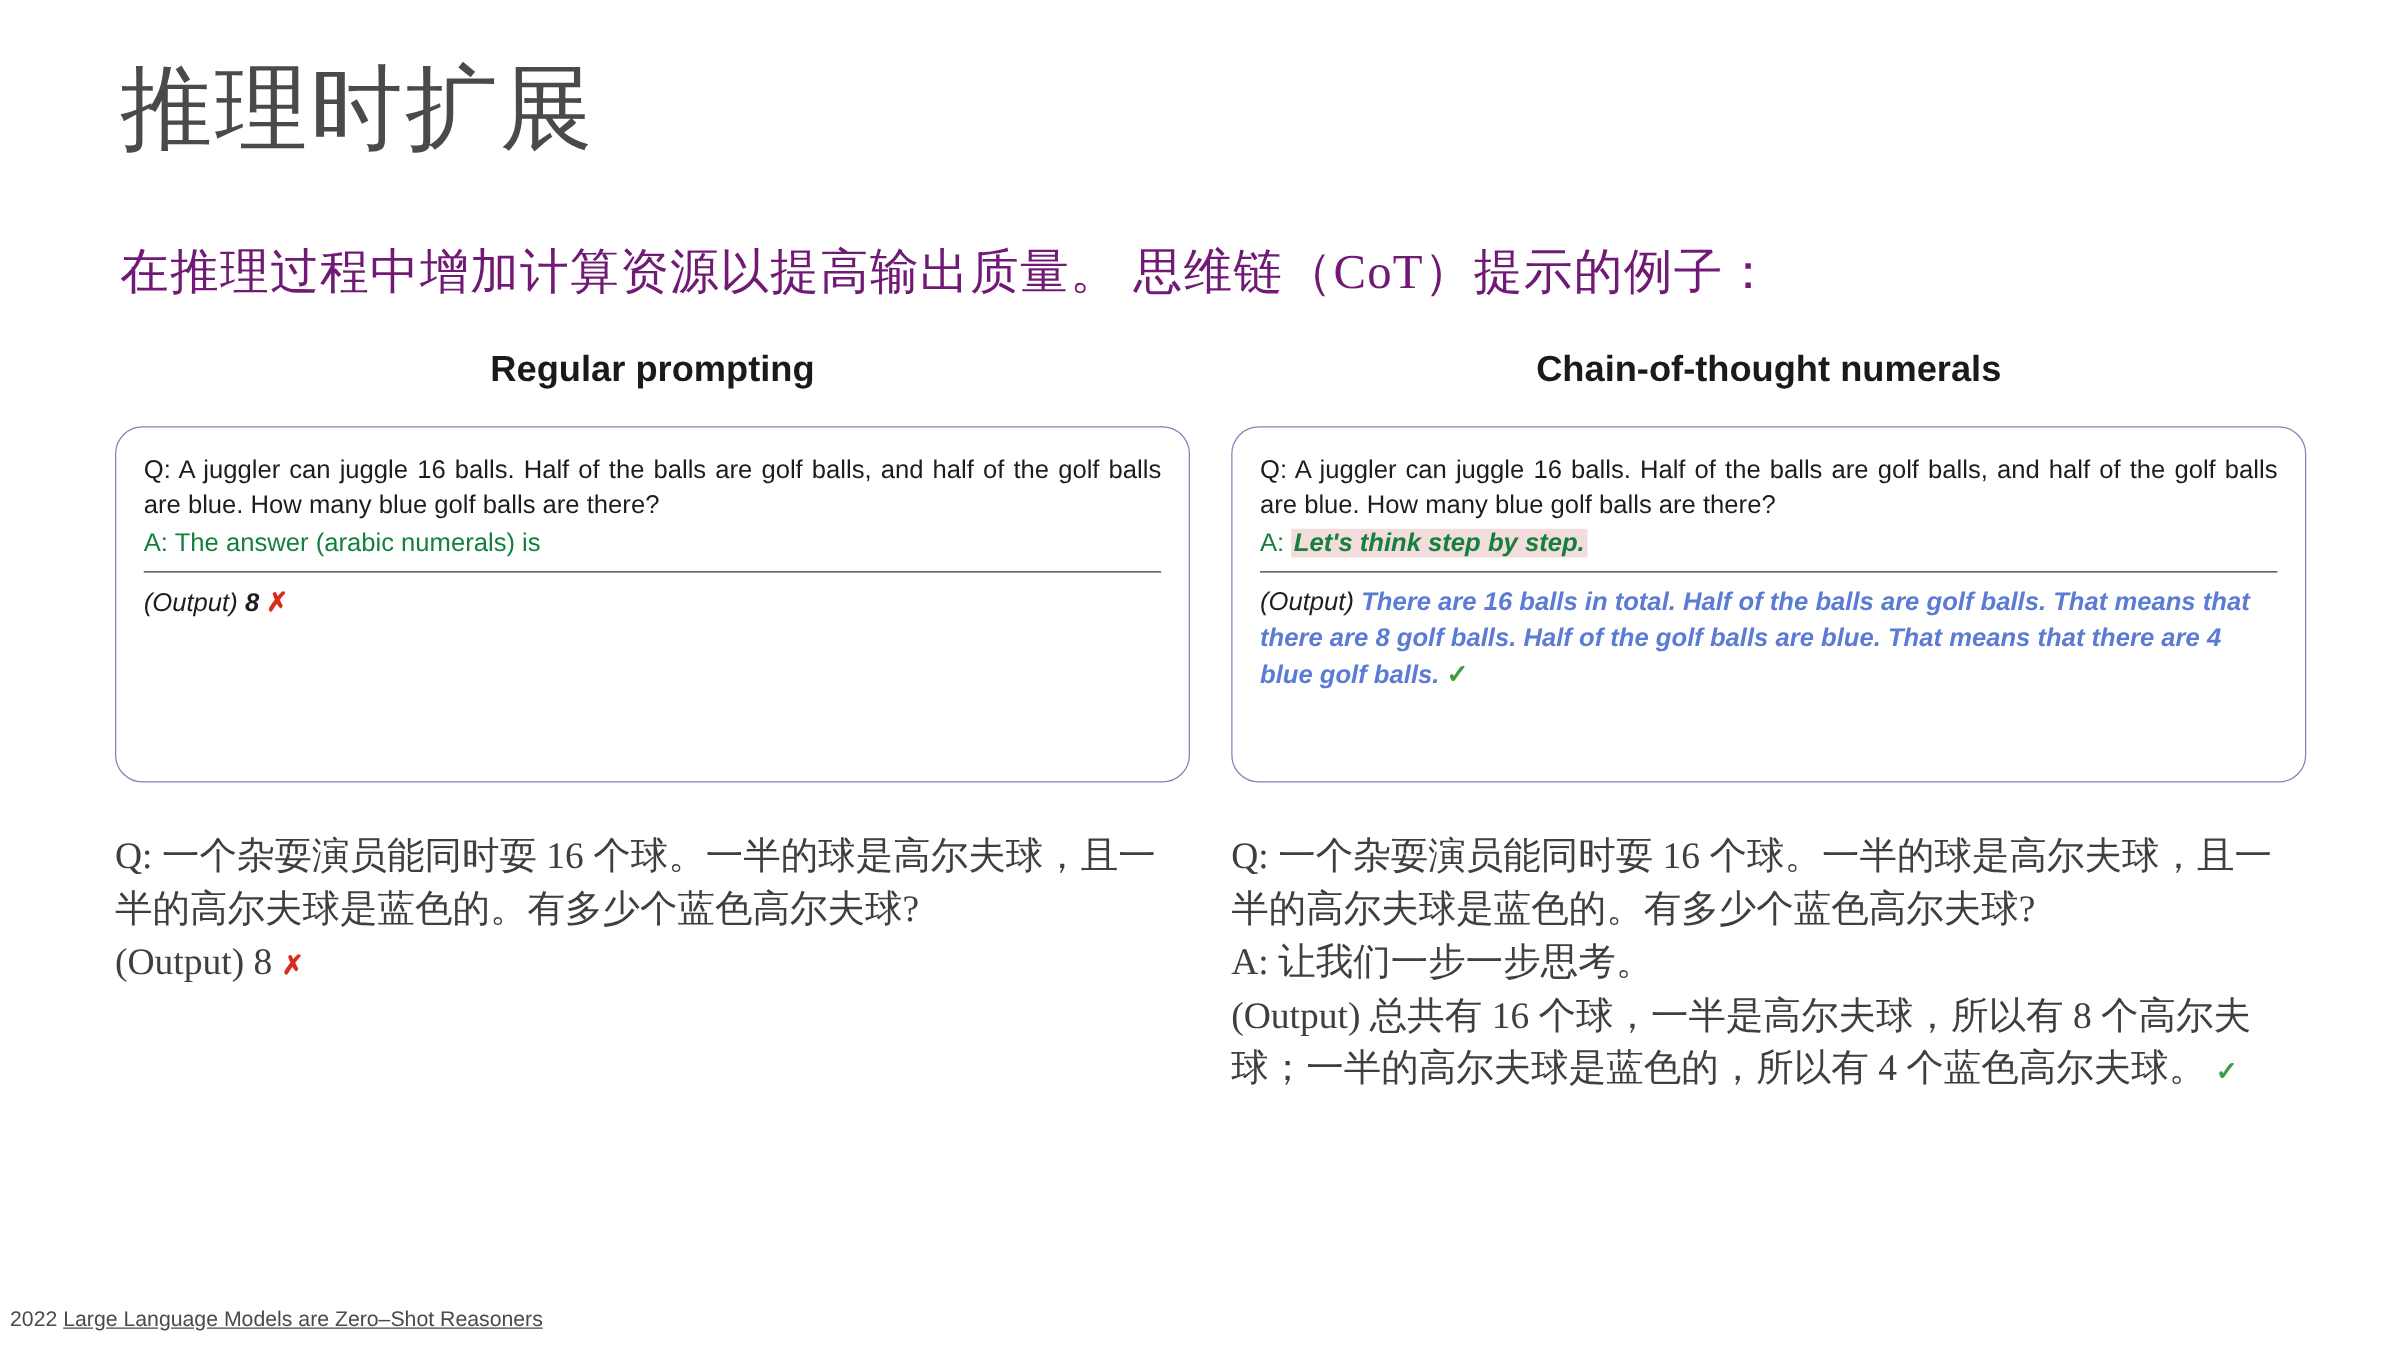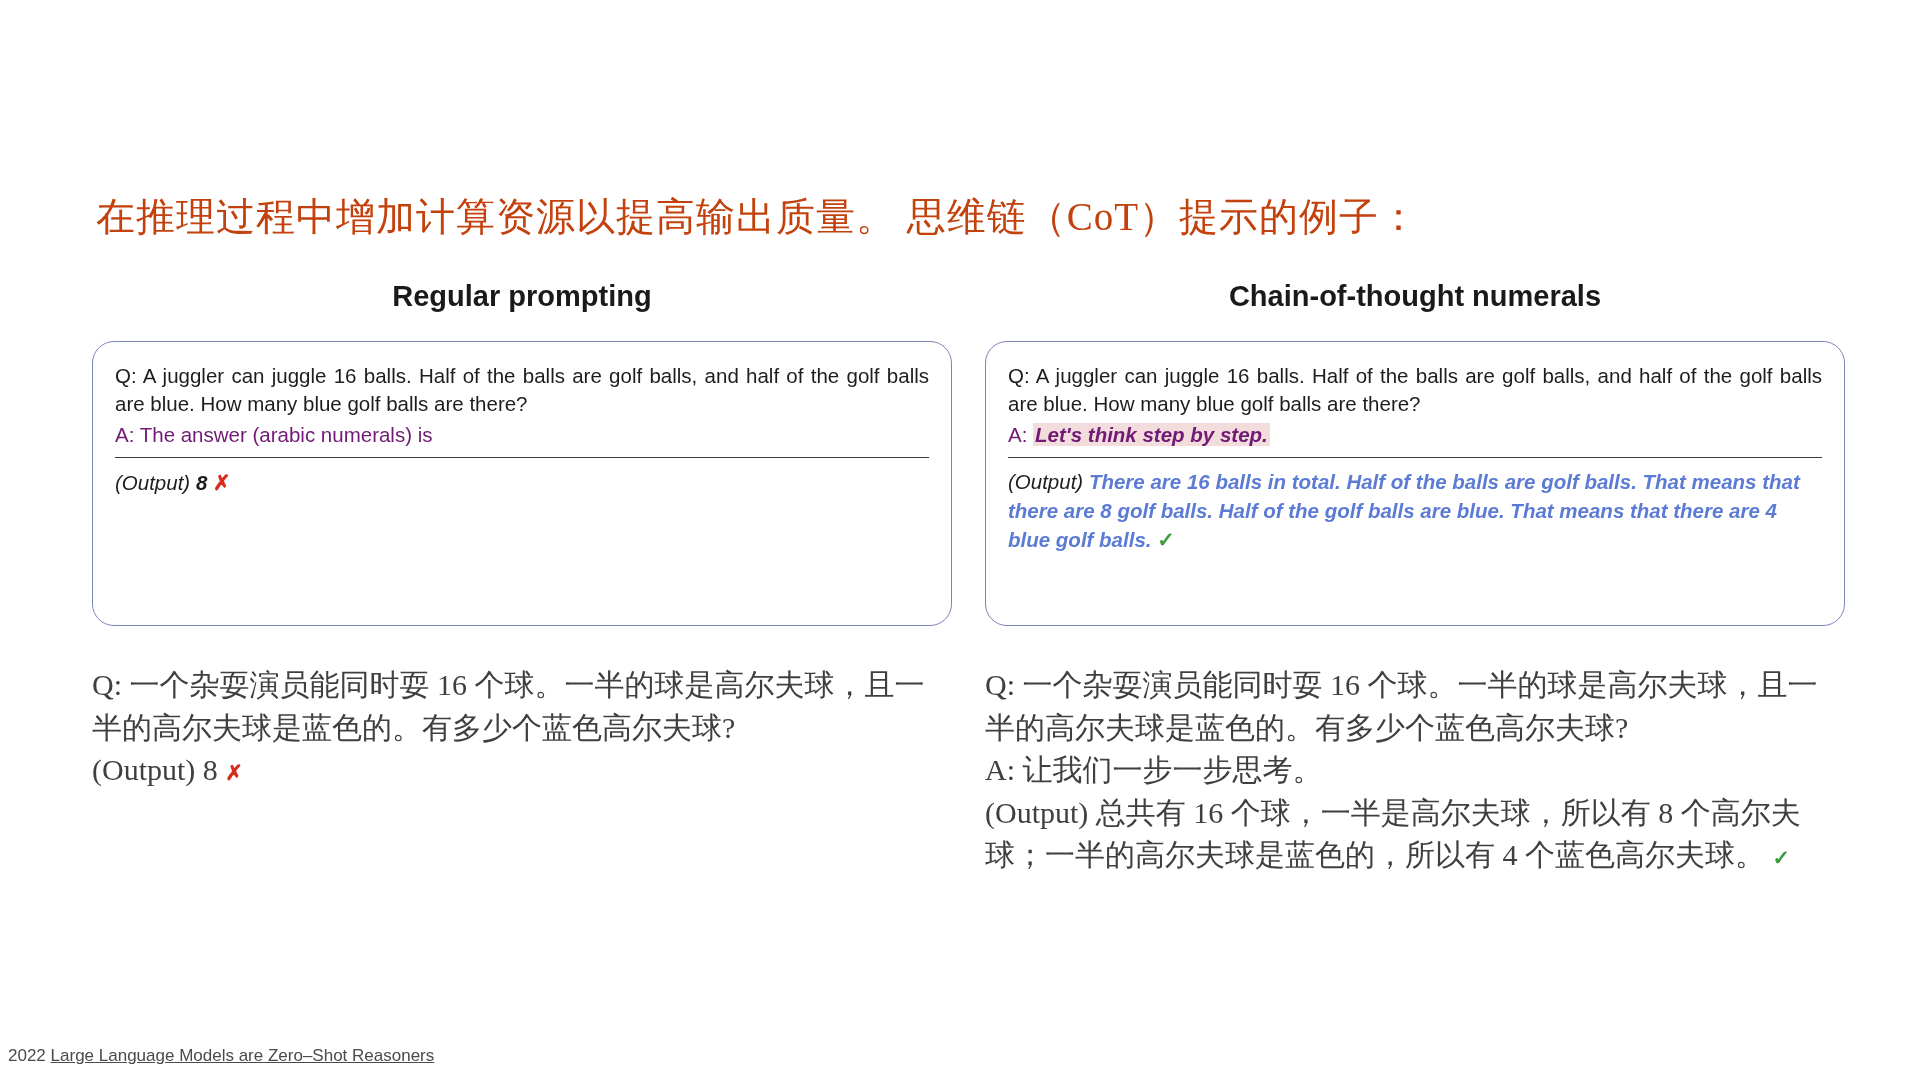--- a/index.html
+++ b/index.html
@@ -30,21 +30,21 @@
     color: #4a4a4a;
     font-weight: 400;
     letter-spacing: 2px;
     font-family: "Liberation Serif", serif;
   }
   .subtitle {
     position: absolute;
     left: 96px;
     top: 190px;
     font-size: 39px;
-    color: #c2410c;
+    color: #701a75;
     font-weight: 400;
     font-family: "Liberation Serif", serif;
     letter-spacing: 1px;
   }
 
   .col {
     position: absolute;
     top: 280px;
     width: 860px;
   }
@@ -74,21 +74,21 @@
   .q-text {
     font-size: 20.5px;
     line-height: 1.38;
     color: #1d1d1d;
     text-align: justify;
     font-family: "Liberation Sans", sans-serif;
   }
   .a-line {
     font-size: 20.5px;
     line-height: 1.38;
-    color: #701a75;
+    color: #15803d;
     margin-top: 2px;
   }
   .hl {
     background: #f2dcdc;
     font-weight: bold;
     font-style: italic;
     padding: 0 2px;
   }
   .rule {
     border: 0;
@@ -145,20 +145,21 @@
     font-size: 17px;
     color: #4a4a4a;
   }
   .footer .ul { text-decoration: underline; }
 </style>
 </head>
 <body>
 
 <div class="slide">
 
+  <div class="title">推理时扩展</div>
   <div class="subtitle">在推理过程中增加计算资源以提高输出质量。 思维链（CoT）提示的例子：</div>
 
   <div class="col col-left">
     <div class="col-head">Regular prompting</div>
 
     <div class="card card-left">
       <div class="q-text">Q: A juggler can juggle 16 balls. Half of the balls are golf balls, and half of the golf balls are blue. How many blue golf balls are there?</div>
       <div class="a-line">
         <span>A: </span><span>The answer (arabic numerals) is</span>
       </div>

